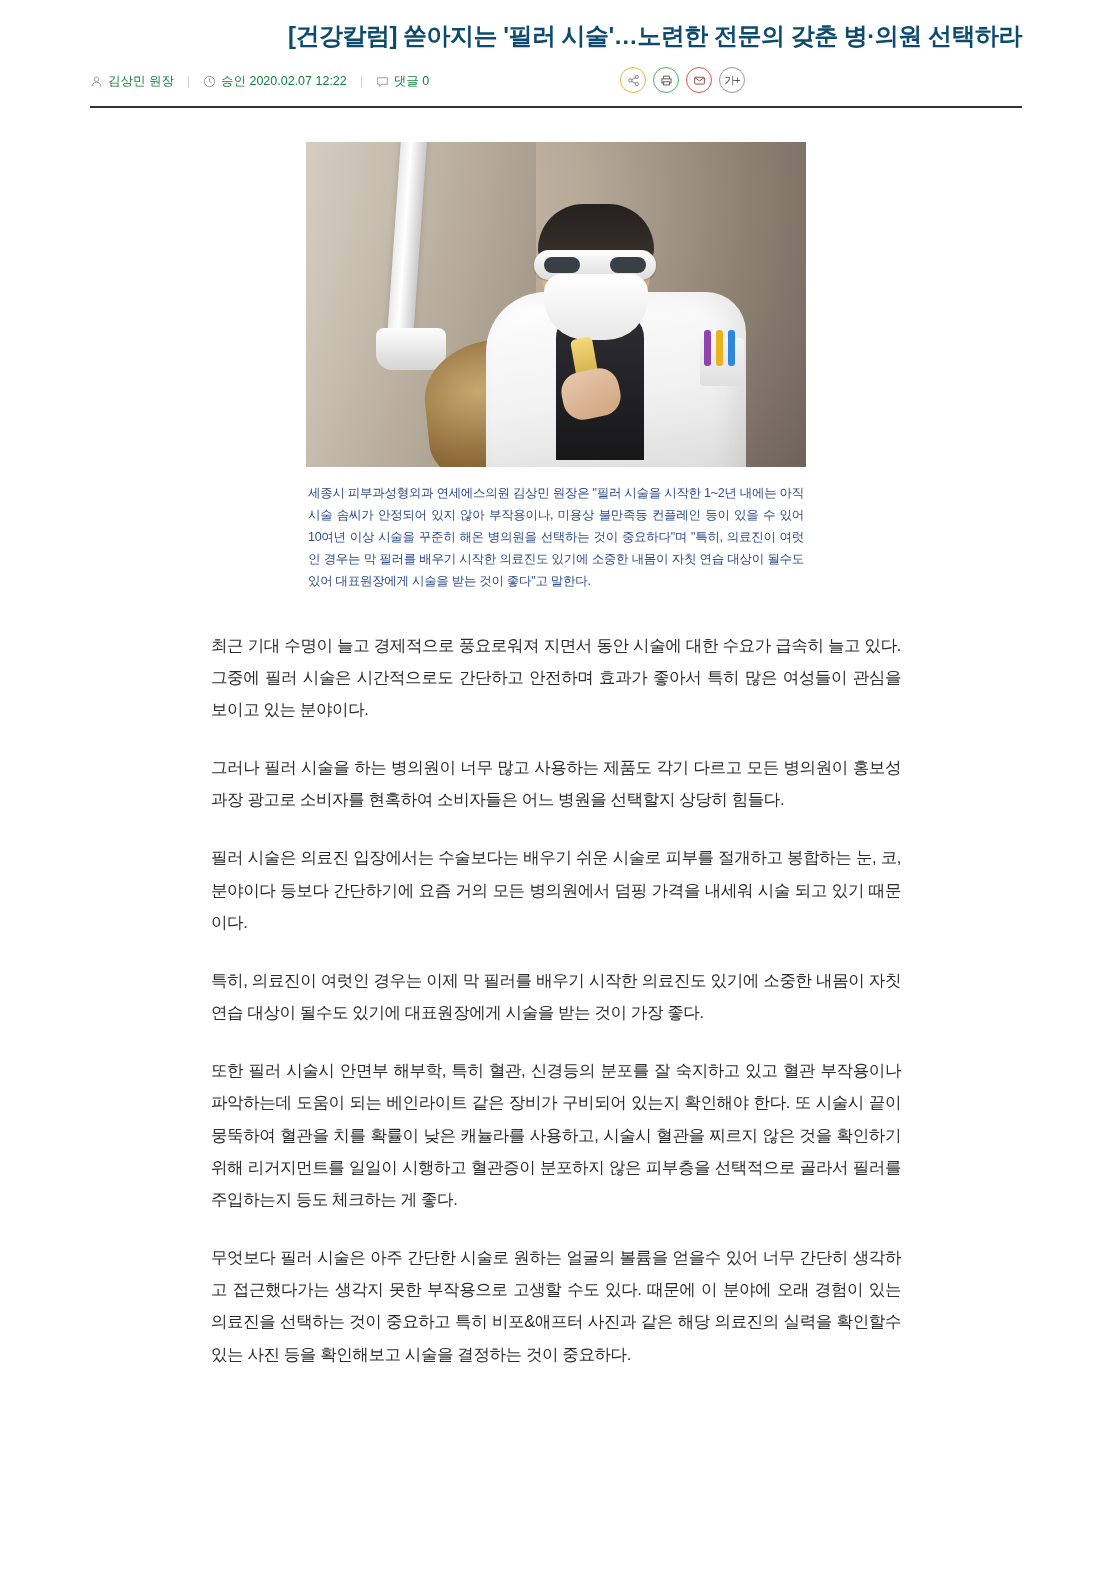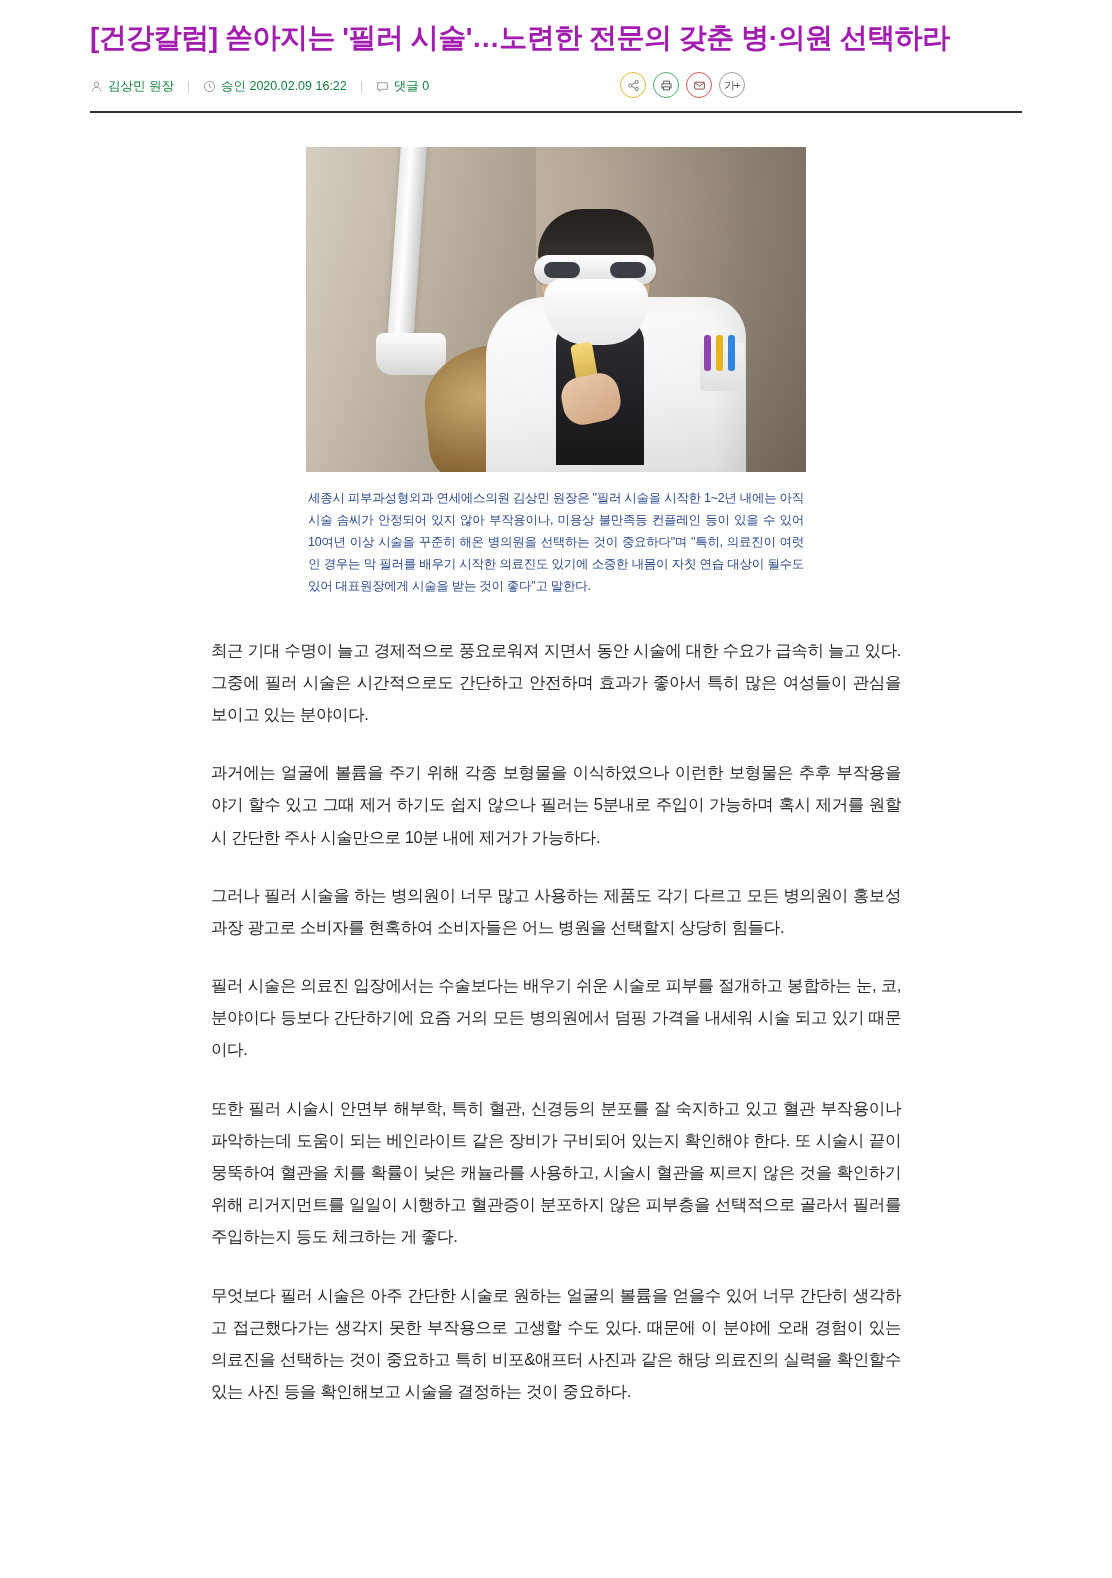--- a/index.html
+++ b/index.html
@@ -12,25 +12,25 @@
     min-height: 1578px;
     font-family: "Liberation Sans", "DejaVu Sans", sans-serif;
     color: #222;
   }
   .page {
     width: 1112px;
     padding: 0 90px;
   }
   
   .article-title {
-    font-size: 28px;
+    font-size: 24px;
     font-weight: bold;
-    color: #a21caf;
+    color: #0c4a6e;
     letter-spacing: -0.5px;
-    text-align: left;
+    text-align: right;
     line-height: 1.3;
     margin: 14px 0 0 0;
     padding: 6px 0 20px 0;
   }
   .meta-row {
     display: flex;
     align-items: center;
     justify-content: flex-start;
     position: relative;
     padding: 2px 0 16px 0;
@@ -234,21 +234,21 @@
 
       <span class="meta-sep"></span>
 
       <span class="meta-item">
         <span class="meta-icon">
           <svg width="13" height="13" viewBox="0 0 16 16" fill="none" stroke="#9a9a9a" stroke-width="1.2">
             <circle cx="8" cy="8" r="6.3"></circle>
             <path d="M8 4.4V8l2.6 1.6"></path>
           </svg>
         </span>
-        <span>승인 2020.02.09 16:22</span>
+        <span>승인 2020.02.07 12:22</span>
       </span>
 
       <span class="meta-sep"></span>
 
       <span class="meta-item">
         <span class="meta-icon">
           <svg width="13" height="13" viewBox="0 0 16 16" fill="none" stroke="#9a9a9a" stroke-width="1.2">
             <path d="M2 3.4h12v8H7.4L4 14v-2.6H2z"></path>
           </svg>
         </span>
@@ -310,21 +310,21 @@
         <div class="pen2"></div>
         <div class="pen3"></div>
       <div class="device"></div>
       <div class="hand"></div>
     </div>
     <div class="caption">세종시 피부과성형외과 연세에스의원 김상민 원장은 "필러 시술을 시작한 1~2년 내에는 아직 시술 솜씨가 안정되어 있지 않아 부작용이나, 미용상 불만족등 컨플레인 등이 있을 수 있어 10여년 이상 시술을 꾸준히 해온 병의원을 선택하는 것이 중요하다"며 "특히, 의료진이 여럿인 경우는 막 필러를 배우기 시작한 의료진도 있기에 소중한 내몸이 자칫 연습 대상이 될수도 있어 대표원장에게 시술을 받는 것이 좋다"고 말한다.</div>
   </div>
 
   <div class="body-wrap">
     <p>최근 기대 수명이 늘고 경제적으로 풍요로워져 지면서 동안 시술에 대한 수요가 급속히 늘고 있다. 그중에 필러 시술은 시간적으로도 간단하고 안전하며 효과가 좋아서 특히 많은 여성들이 관심을 보이고 있는 분야이다.</p>
-    <p>과거에는 얼굴에 볼륨을 주기 위해 각종 보형물을 이식하였으나 이런한 보형물은 추후 부작용을 야기 할수 있고 그때 제거 하기도 쉽지 않으나 필러는 5분내로 주입이 가능하며 혹시 제거를 원할시 간단한 주사 시술만으로 10분 내에 제거가 가능하다.</p>
     <p>그러나 필러 시술을 하는 병의원이 너무 많고 사용하는 제품도 각기 다르고 모든 병의원이 홍보성 과장 광고로 소비자를 현혹하여 소비자들은 어느 병원을 선택할지 상당히 힘들다.</p>
     <p>필러 시술은 의료진 입장에서는 수술보다는 배우기 쉬운 시술로 피부를 절개하고 봉합하는 눈, 코, 분야이다 등보다 간단하기에 요즘 거의 모든 병의원에서 덤핑 가격을 내세워 시술 되고 있기 때문이다.</p>
+    <p>특히, 의료진이 여럿인 경우는 이제 막 필러를 배우기 시작한 의료진도 있기에 소중한 내몸이 자칫 연습 대상이 될수도 있기에 대표원장에게 시술을 받는 것이 가장 좋다.</p>
     <p>또한 필러 시술시 안면부 해부학, 특히 혈관, 신경등의 분포를 잘 숙지하고 있고 혈관 부작용이나 파악하는데 도움이 되는 베인라이트 같은 장비가 구비되어 있는지 확인해야 한다. 또 시술시 끝이 뭉뚝하여 혈관을 치를 확률이 낮은 캐뉼라를 사용하고, 시술시 혈관을 찌르지 않은 것을 확인하기 위해 리거지먼트를 일일이 시행하고 혈관증이 분포하지 않은 피부층을 선택적으로 골라서 필러를 주입하는지 등도 체크하는 게 좋다.</p>
     <p><span>무엇보다 필러 시술은 아주 간단한 시술로 원하는 얼굴의 볼륨을 얻을수 있어 너무 간단히 생각하고 접근했다가는 생각지 못한 부작용으로 고생할 수도 있다. 때문에 이 분야에 오래 경험이 있는 의료진을 선택하는 것이 중요하고 특히 비포&amp;애프터 사진과 같은 해당 의료진의 실력을 확인할수 있는 사진 등을 확인해보고 시술을 결정하는 것이 중요하다.</span></p>
 
   </div>
 
 </div>
 
 </body></html>

